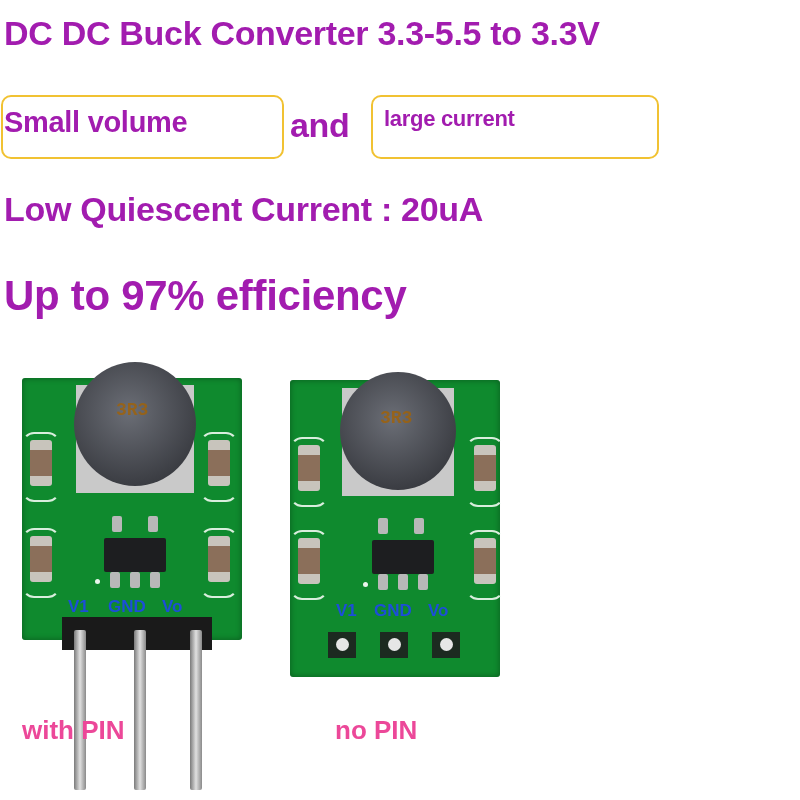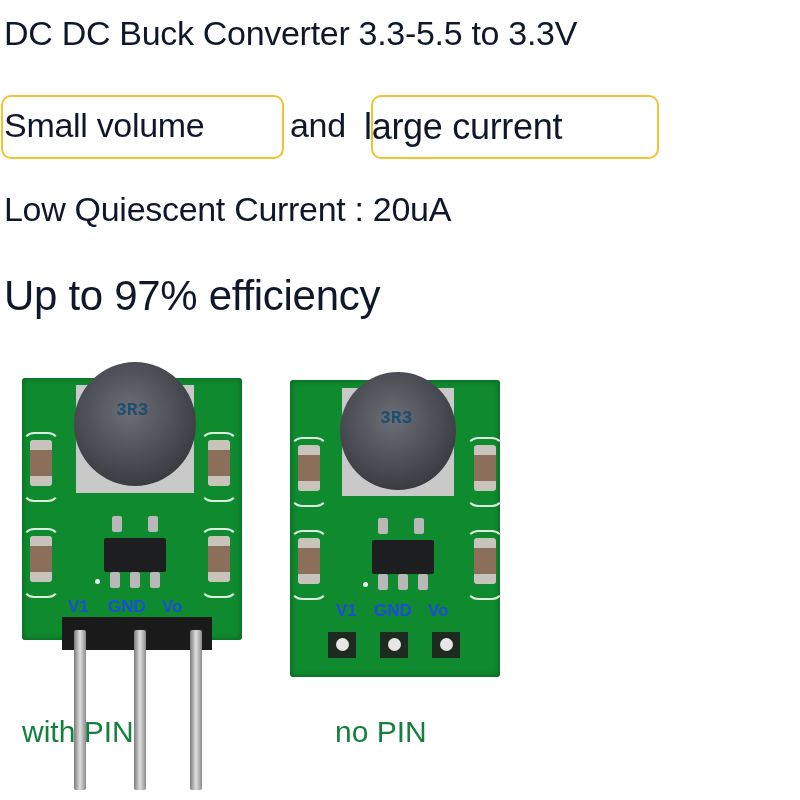--- a/index.html
+++ b/index.html
@@ -1,44 +1,44 @@
 <!DOCTYPE html>
 <html><head>
 <meta charset="utf-8">
 <style>
   html,body{margin:0;padding:0;background:#ffffff;}
   body{width:800px;height:800px;position:relative;overflow:hidden;font-family:"Liberation Sans",sans-serif;}
-  .hl{position:absolute;left:4px;color:#0f172a;font-weight:normal;white-space:nowrap;font-family:"Liberation Sans",sans-serif;letter-spacing:-0.3px;}
+  .hl{position:absolute;left:4px;color:#a21caf;font-weight:bold;white-space:nowrap;font-family:"Liberation Sans",sans-serif;letter-spacing:-0.3px;}
   .box{position:absolute;border:2px solid #f1c232;border-radius:10px;}
-  .lbl{position:absolute;color:#15803d;font-weight:normal;font-size:30px;font-family:"Liberation Sans",sans-serif;}
+  .lbl{position:absolute;color:#ec4899;font-weight:bold;font-size:26px;font-family:"Liberation Sans",sans-serif;}
   .board{position:absolute;background:#0f8a2e;border-radius:3px;box-shadow:inset 0 0 6px rgba(0,0,0,.35);}
   .inductor{position:absolute;border-radius:50%;background:radial-gradient(circle at 45% 40%,#6b6e76,#3d3f45 70%,#2a2b30);}
   .indbase{position:absolute;background:#c9c9c9;}
-  .indtxt{position:absolute;color:#0c4a6e;font-weight:bold;font-family:"Liberation Mono",monospace;font-size:18px;opacity:.8;}
+  .indtxt{position:absolute;color:#a16207;font-weight:bold;font-family:"Liberation Mono",monospace;font-size:18px;opacity:.8;}
   .cap{position:absolute;width:22px;height:46px;border-radius:3px;background:linear-gradient(#c8c4bc 0 22%,#8b6f5a 22% 78%,#c8c4bc 78%);}
   .capout{position:absolute;width:34px;height:66px;border:2px solid #d9eedd;border-radius:12px;border-left-color:transparent;border-right-color:transparent;}
   .chip{position:absolute;background:#1d1e20;border-radius:2px;}
   .pad{position:absolute;background:#b8b8b8;width:10px;height:16px;border-radius:2px;}
   .silk{position:absolute;color:#1d4ed8;font-weight:bold;font-size:17px;font-family:"Liberation Sans",sans-serif;}
   .header{position:absolute;background:#1a1a1a;}
   .pin{position:absolute;width:12px;background:linear-gradient(90deg,#7a7a7a,#e0e0e0,#8a8a8a);border-radius:2px;}
   .via{position:absolute;width:28px;height:26px;background:#1c2a20;}
   .viahole{position:absolute;width:13px;height:13px;border-radius:50%;background:#e6e6e6;left:8px;top:6px;}
   .dot{position:absolute;width:5px;height:5px;border-radius:50%;background:#e9f6ec;}
 </style>
 </head>
 <body>
 
 <div class="hl" style="top:14px;font-size:34px;">DC DC Buck Converter 3.3-5.5 to 3.3V</div>
 
 <div class="box" style="left:1px;top:95px;width:279px;height:60px;"></div>
 <div class="box" style="left:371px;top:95px;width:284px;height:60px;"></div>
-<div class="hl" style="top:106px;left:4px;font-size:34px;">Small volume</div>
+<div class="hl" style="top:106px;left:4px;font-size:29px;">Small volume</div>
 <div class="hl" style="top:106px;left:290px;font-size:34px;">and</div>
-<div class="hl" style="top:106px;left:364px;font-size:36px;">large current</div>
+<div class="hl" style="top:106px;left:384px;font-size:22px;">large current</div>
 
 <div class="hl" style="top:190px;font-size:34px;">Low Quiescent Current : 20uA</div>
 <div class="hl" style="top:272px;font-size:42px;">Up to 97% efficiency</div>
 
 <div>
   <div class="board" style="left:22px;top:378px;width:220px;height:262px;"></div>
   <div class="indbase" style="left:76px;top:385px;width:118px;height:108px;"></div>
   <div class="inductor" style="left:74px;top:362px;width:122px;height:124px;"></div>
   <div class="indtxt" style="left:116px;top:400px;">3R3</div>
   <div class="capout" style="left:22px;top:432px;"></div>

